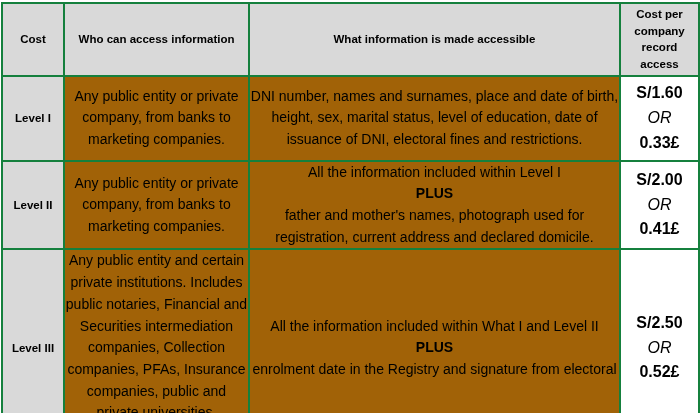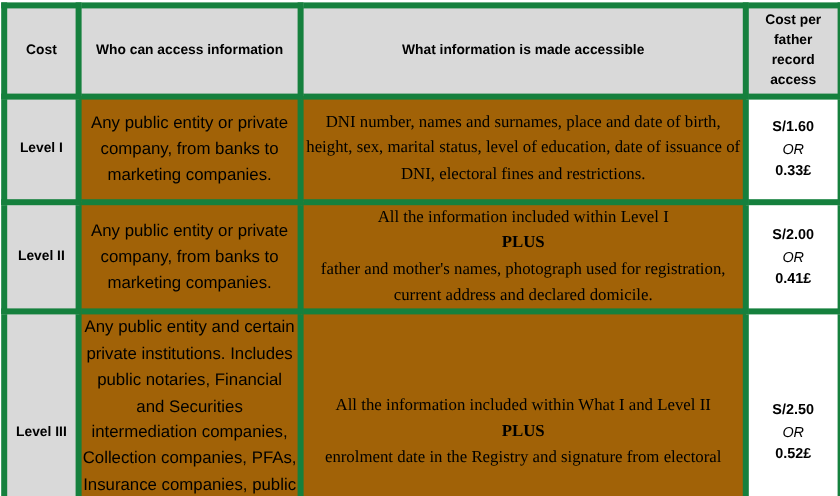--- a/index.html
+++ b/index.html
@@ -21,21 +21,21 @@
     width: 697px;
   }
   table.access-table {
     border-collapse: collapse;
     table-layout: fixed;
     width: 697px;
     background: #ffffff;
   }
   table.access-table td,
   table.access-table th {
-    border: 5px solid #15803d;
+    border: 2px solid #15803d;
     padding: 0;
     vertical-align: middle;
     text-align: center;
   }
   
   col.c-level    { width: 62px; }
   col.c-who      { width: 185px; }
   col.c-what     { width: 371px; }
   col.c-cost     { width: 79px; }
 
@@ -62,39 +62,38 @@
 
   
   td.body-cell {
     background: #a16207;
     font-size: 14px;
     line-height: 1.55;
     padding: 6px 9px;
   }
   td.cost-cell {
     background: #ffffff;
-    font-size: 12px;
+    font-size: 16px;
     line-height: 1.55;
     padding: 6px 3px;
   }
   .cost-main { font-weight: bold; display: block; }
   .cost-or   { font-weight: normal; display: block; font-style: italic; }
   .cost-alt  { font-weight: bold; display: block; }
 
   .plus { font-weight: bold; display: block; }
   .line { display: block; }
 
   
   tr.row-1 td { height: 83px; }
   tr.row-2 td { height: 83px; }
   tr.row-3 td { height: 178px; }
 
   td.what-cell-stack {
     padding: 6px 9px;
-    font-family: Liberation Serif, serif;
   }
   .stack-inner { display: block; }
 </style>
 </head>
 <body>
 
 <div class="table-wrap">
   <table class="access-table">
     <colgroup>
       <col class="c-level">
@@ -102,21 +101,21 @@
       <col class="c-what">
       <col class="c-cost">
     </colgroup>
     <thead>
       <tr class="header-row">
         <th class="h-level">Cost</th>
         <th class="h-who">Who can access information</th>
         <th class="h-what">What information is made accessible</th>
         <th class="h-cost">
           <span class="line">Cost per</span>
-          <span class="line">father record</span>
+          <span class="line">company record</span>
           <span class="line">access</span>
         </th>
       </tr>
     </thead>
     <tbody>
       <tr class="row-1">
         <td class="level-cell">Level I</td>
         <td class="body-cell">Any public entity or private company, from banks to marketing companies.</td>
         <td class="body-cell what-cell-stack">
           <span class="stack-inner">DNI number, names and surnames, place and date of birth, height, sex, marital status, level of education, date of issuance of DNI, electoral fines and restrictions.</span>

